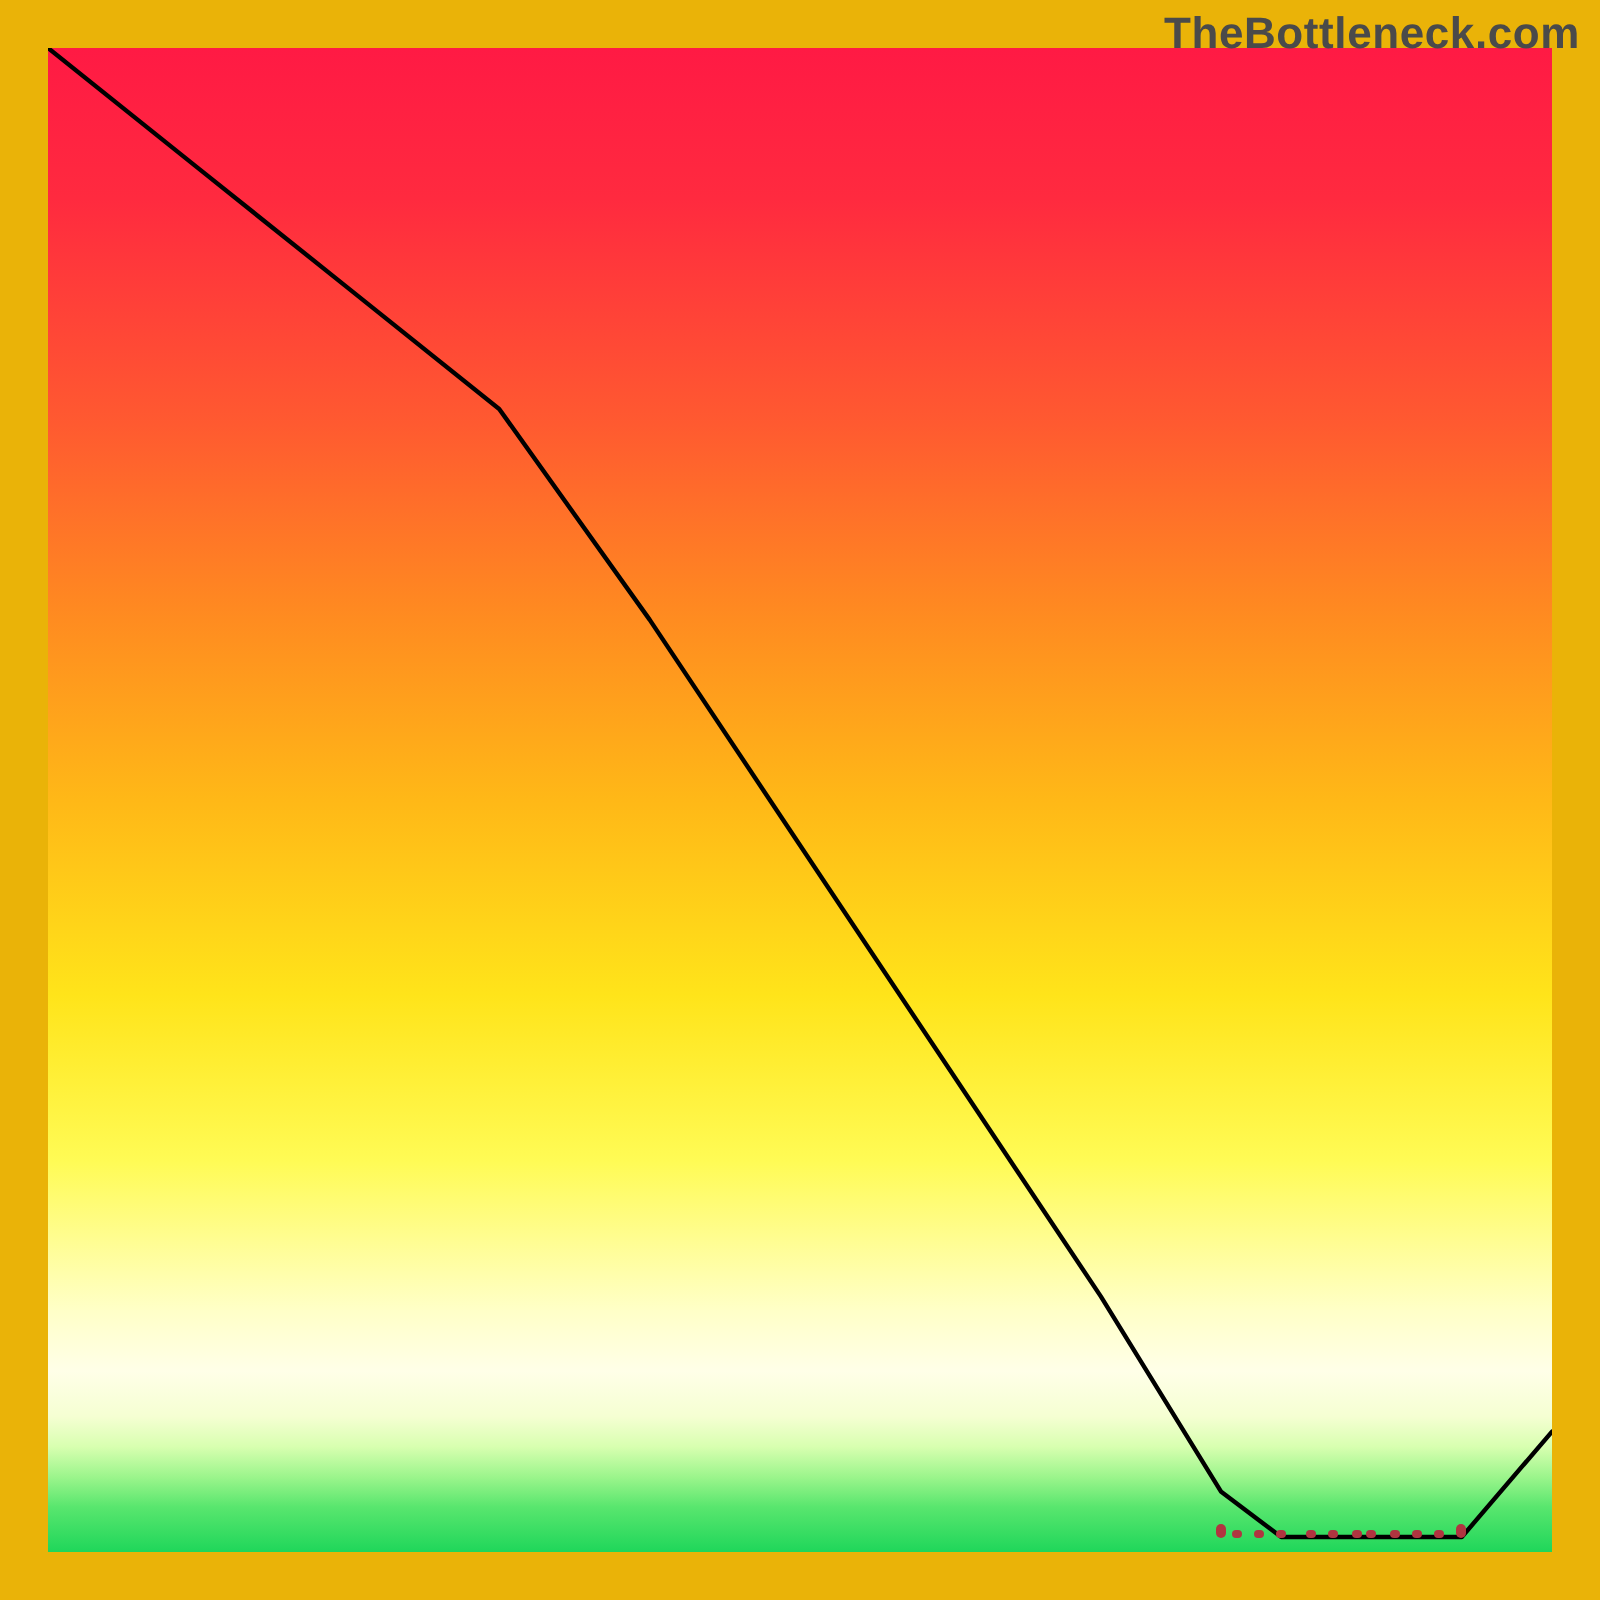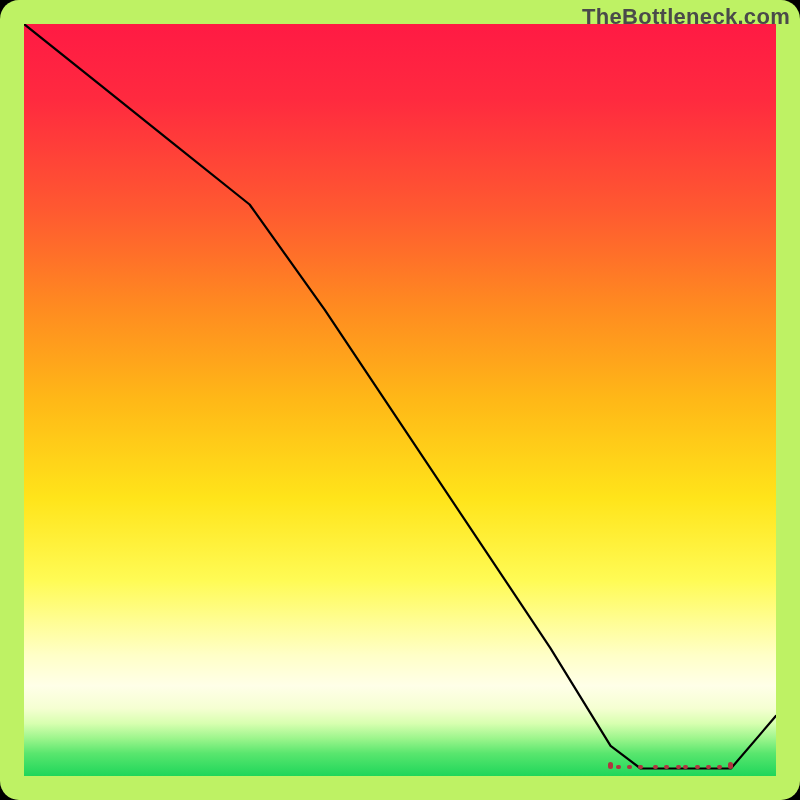--- a/index.html
+++ b/index.html
@@ -8,22 +8,21 @@
     width: 800px;
     height: 800px;
     background: #000;
     overflow: hidden;
     font-family: Arial, Helvetica, sans-serif;
   }
   .frame {
     position: relative;
     width: 800px;
     height: 800px;
-    background: #bef264;
-    border-radius: 19px;
+    background: #eab308;
   }
   .watermark {
     position: absolute;
     top: 4px;
     right: 10px;
     color: #4a4a4a;
     font-size: 22px;
     font-weight: 600;
     letter-spacing: 0.3px;
     z-index: 5;

